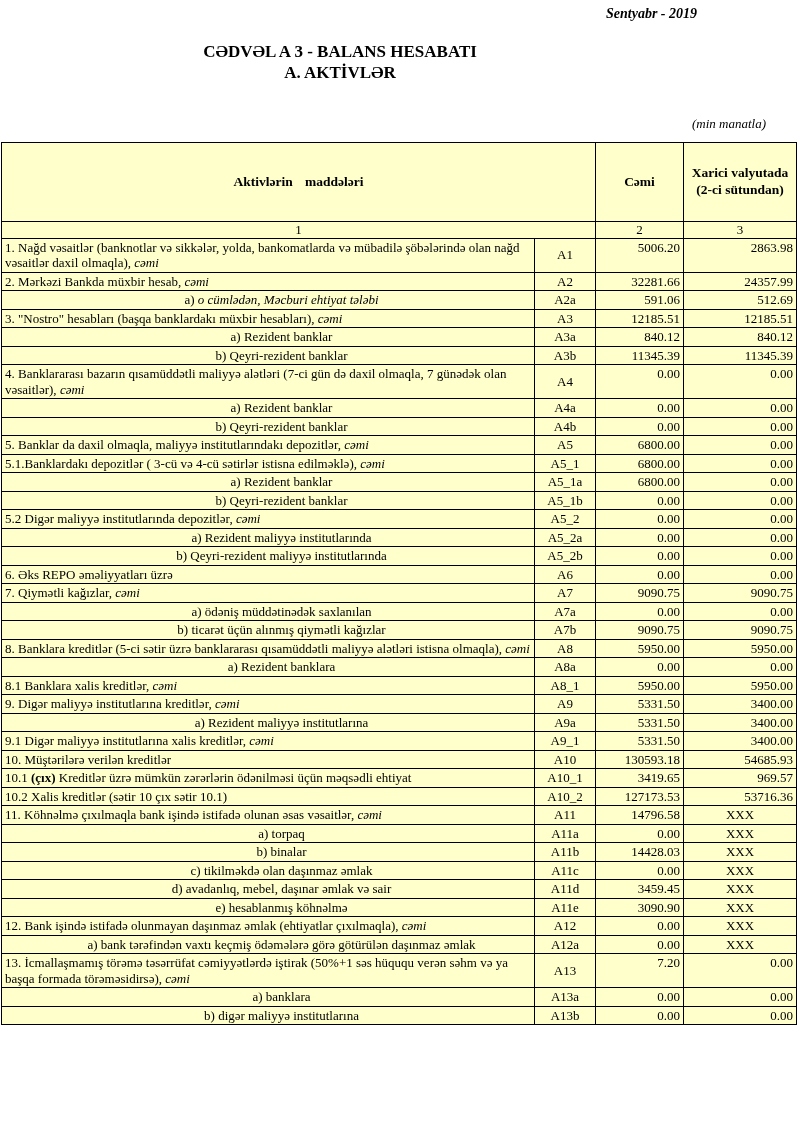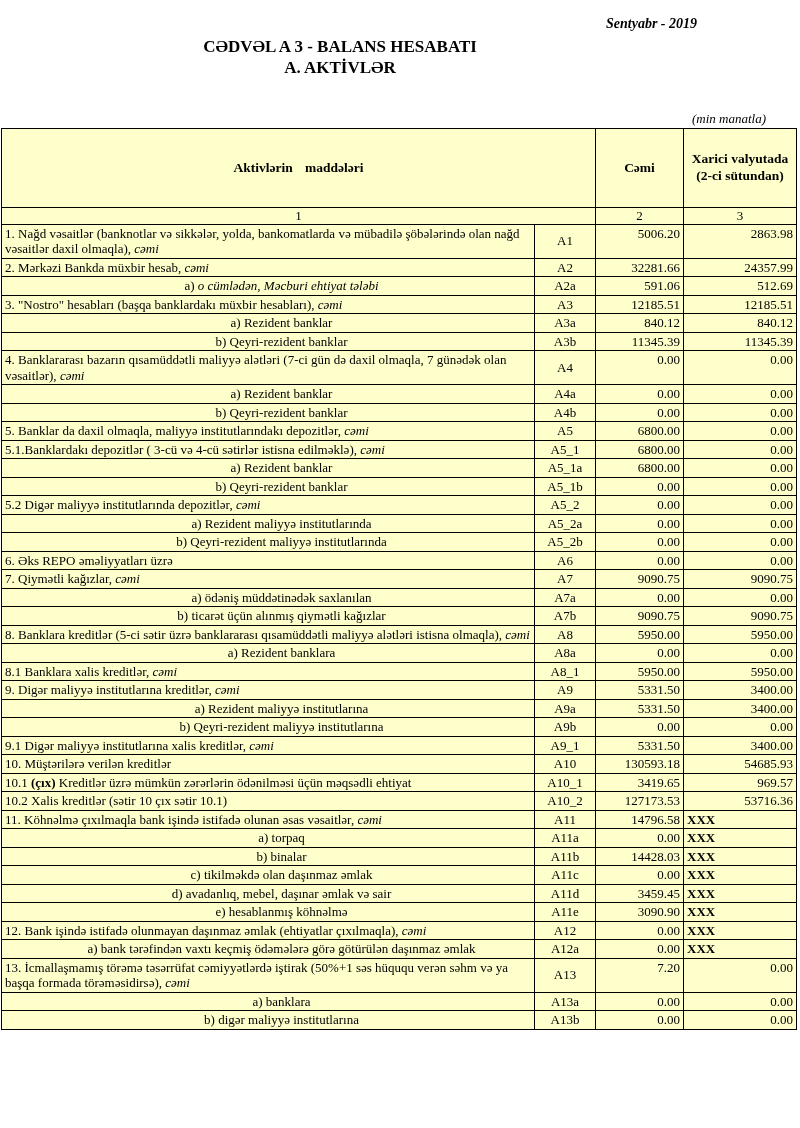--- a/index.html
+++ b/index.html
@@ -9,40 +9,40 @@
   }
   body {
     width: 800px;
     height: 1128px;
     font-family: "Liberation Serif", serif;
     color: #000;
     overflow: hidden;
   }
   .date-line {
     text-align: right;
-    padding: 16px 103px 0 0;
+    padding: 6px 103px 0 0;
     font-size: 14px;
     font-style: italic;
     font-weight: bold;
   }
   .title-block {
     width: 680px;
     text-align: center;
     font-weight: bold;
     font-size: 17px;
     line-height: 1.25;
-    margin-top: 4px;
+    margin-top: 19px;
   }
   .unit-note {
     text-align: right;
     font-style: italic;
     font-size: 13px;
     padding-right: 34px;
     margin-top: 32px;
-    margin-bottom: 1px;
+    margin-bottom: 10px;
   }
   table.assets {
     border-collapse: collapse;
     table-layout: fixed;
     width: 651px;
     margin-left: 1px;
   }
   table.assets col.c-label   { width: 533px; }
   table.assets col.c-code    { width: 61px;  }
   table.assets col.c-total   { width: 88px;  }
@@ -81,21 +81,21 @@
     text-align: center;
     vertical-align: middle;
     padding: 1px 1px;
     margin-top: 20px;
   }
   td.num {
     text-align: right;
     vertical-align: top;
     padding-right: 3px;
   }
-  td.num.xxx { text-align: left; font-weight: bold; }
+  td.num.xxx { text-align: center; }
   td.white { background: #ffffff; }
 </style>
 </head>
 <body>
 
 <div class="date-line">Sentyabr - 2019</div>
 
 <div class="title-block">
   <div>CƏDVƏL A 3 - BALANS HESABATI</div>
   <div>A. AKTİVLƏR</div>
@@ -267,26 +267,20 @@
         <td class="num">5331.50</td>
         <td class="num">3400.00</td>
       </tr>
       <tr>
         <td class="lbl ind">a) Rezident maliyyə institutlarına</td>
         <td class="code">A9a</td>
         <td class="num">5331.50</td>
         <td class="num">3400.00</td>
       </tr>
       <tr>
-        <td class="lbl ind">b) Qeyri-rezident maliyyə institutlarına</td>
-        <td class="code">A9b</td>
-        <td class="num">0.00</td>
-        <td class="num">0.00</td>
-      </tr>
-      <tr>
         <td class="lbl">9.1 Digər maliyyə institutlarına xalis kreditlər, <i>cəmi</i></td>
         <td class="code">A9_1</td>
         <td class="num">5331.50</td>
         <td class="num">3400.00</td>
       </tr>
       <tr>
         <td class="lbl">10. Müştərilərə verilən kreditlər</td>
         <td class="code">A10</td>
         <td class="num">130593.18</td>
         <td class="num">54685.93</td>

